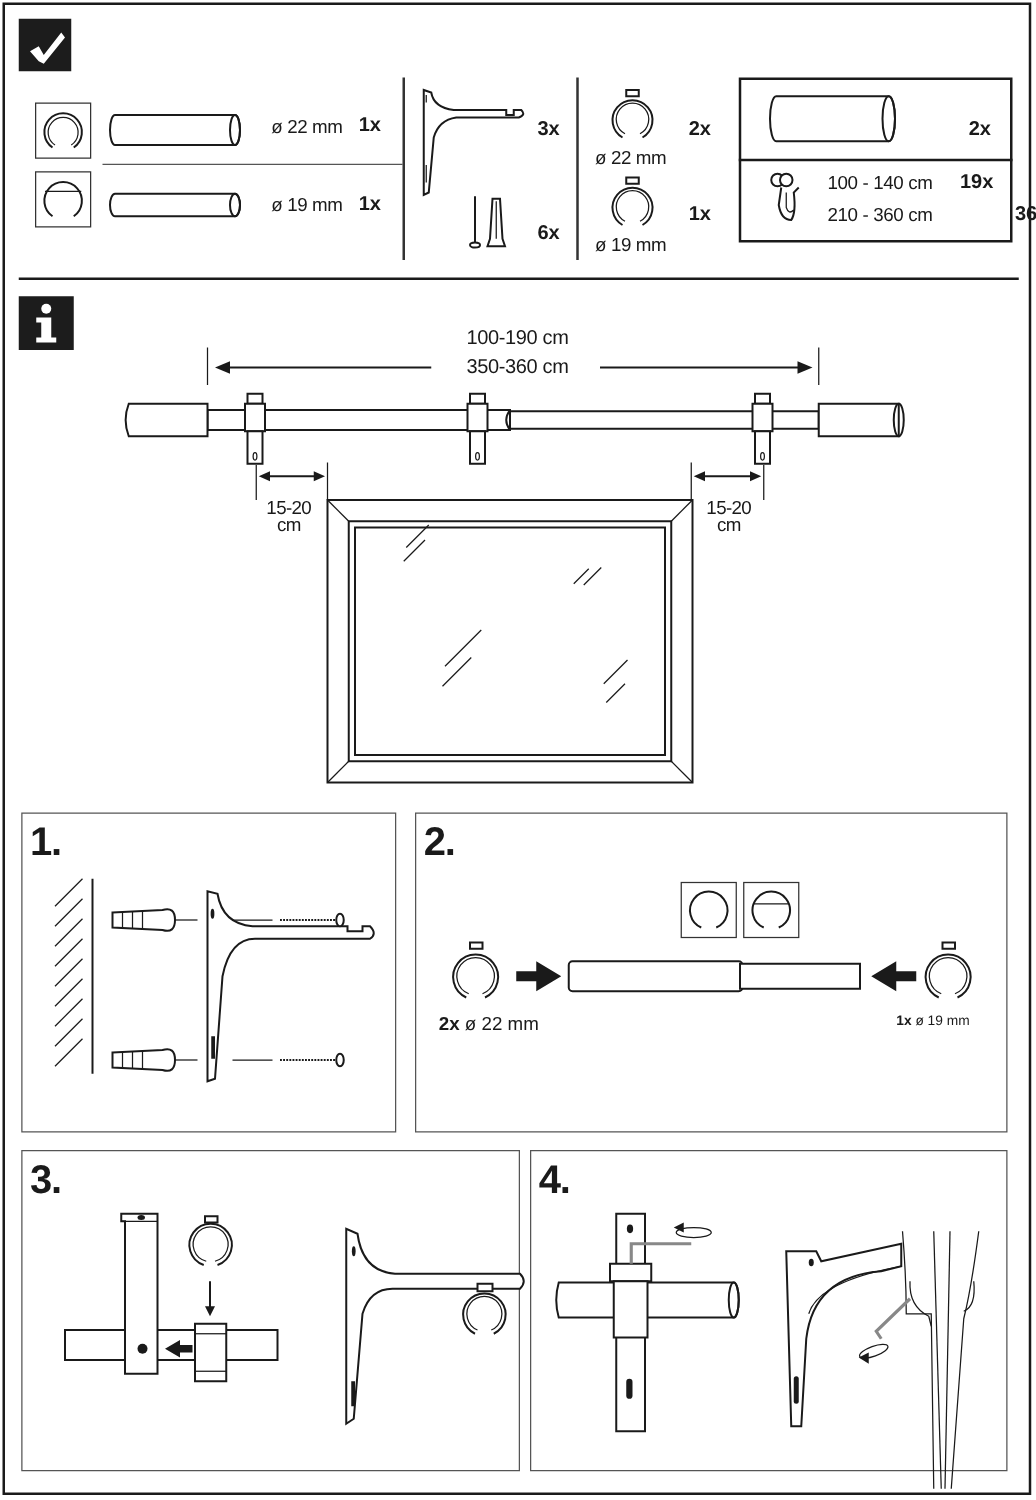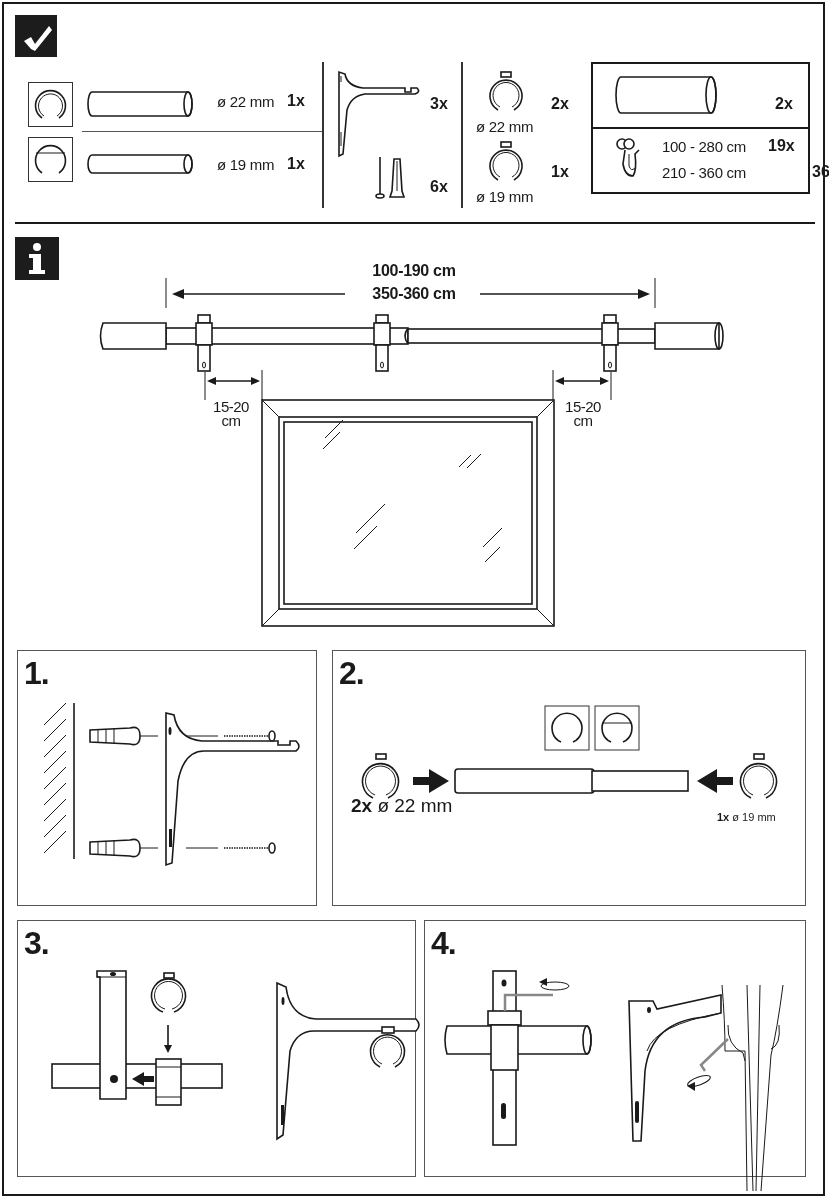--- a/index.html
+++ b/index.html
@@ -12,21 +12,21 @@
   .badge svg { display: block; }
   .hline { position: absolute; height: 2px; background: #1a1a1a; }
   .txt { position: absolute; white-space: nowrap; font-size: 15px; letter-spacing: -0.3px; }
   .qty { position: absolute; white-space: nowrap; font-size: 16px; font-weight: bold; }
   .step { position: absolute; border: 1.5px solid #555; box-sizing: border-box; background: #fff; }
   .step-num { position: absolute; left: 6px; top: 4px; font-size: 32px; font-weight: bold; letter-spacing: -1px; }
   svg { overflow: visible; }
   .ln { stroke: #1a1a1a; fill: none; stroke-width: 1.6; }
   .lnf { stroke: #1a1a1a; fill: #fff; stroke-width: 1.6; }
   .thin { stroke: #1a1a1a; fill: none; stroke-width: 1; }
-  .dim-label { position: absolute; font-size: 16px; font-weight: bold; text-align: center; width: 160px; letter-spacing: -0.3px; }
+  .dim-label { position: absolute; font-size: 16px; font-weight: normal; text-align: center; width: 160px; letter-spacing: -0.3px; }
   .small-label { position: absolute; font-size: 15px; text-align: center; width: 50px; line-height: 14px; letter-spacing: -0.5px; }
 </style>
 </head>
 <body>
 
 <div class="page"></div>
 
 <div class="badge" style="left:15px;top:15px;">
   <svg width="42" height="42">
     <path d="M9 26 L16 22 L20 29 L34 11 L37 15 L20 36 L16 34 Z" fill="#fff"></path>
@@ -101,21 +101,21 @@
   <ellipse cx="96" cy="20" rx="5" ry="18" class="ln" stroke-width="1.2"></ellipse>
 </svg>
 <div class="qty" style="left:775px;top:95px">2x</div>
 
 <svg class="abs" style="left:615px;top:136px" width="30" height="46">
   <circle cx="7" cy="8" r="5" class="lnf" stroke-width="1.1"></circle>
   <circle cx="14" cy="8" r="5" class="lnf" stroke-width="1.1"></circle>
   <path d="M10 14 L8 28 Q10 40 18 40 Q22 34 20 18 L24 14" class="ln" stroke-width="1.1"></path>
   <path d="M14 18 L14 30 Q16 36 20 32" class="thin"></path>
 </svg>
-<div class="txt" style="left:662px;top:138px">100 - 280 cm</div>
+<div class="txt" style="left:662px;top:138px">100 - 140 cm</div>
 <div class="qty" style="left:768px;top:137px">19x</div>
 <div class="txt" style="left:662px;top:164px">210 - 360 cm</div>
 <div class="qty" style="left:812px;top:163px">36x</div>
 
 <div class="hline" style="left:15px;top:222px;width:800px;height:1.5px"></div>
 
 <div class="badge" style="left:15px;top:237px;width:44px;height:43px">
   <svg width="44" height="43">
     <circle cx="22" cy="10" r="4" fill="#fff"></circle>
     <path d="M14 17 L26 17 L26 33 L30 33 L30 37 L14 37 L14 33 L18 33 L18 21 L14 21 Z" fill="#fff"></path>
@@ -267,21 +267,21 @@
 
     <rect x="122" y="118" width="139" height="24" rx="3" class="lnf" stroke-width="2"></rect>
     <rect x="259" y="120" width="96" height="20" class="lnf" stroke-width="2"></rect>
     <polygon points="364,130 384,118 384,126 400,126 400,134 384,134 384,142" fill="#1a1a1a"></polygon>
     <g>
       <path d="M418 147 A18 18 0 1 1 433 147" class="ln" stroke-width="1.4"></path>
       <path d="M420 144 A15 15 0 1 1 431 144" class="thin"></path>
       <rect x="421" y="103" width="10" height="5" class="lnf" stroke-width="1"></rect>
     </g>
   </svg>
-  <div class="abs" style="left:18px;top:144px;font-size:19px;white-space:nowrap">
+  <div class="abs" style="left:18px;top:160px;font-size:15px;white-space:nowrap">
     <b>2x</b>
     <span>ø 22 mm</span>
   </div>
   <div class="abs" style="left:384px;top:160px;font-size:11px;white-space:nowrap">
     <b>1x</b>
     <span>ø 19 mm</span>
   </div>
 </div>
 
 <div class="step" style="left:17px;top:920px;width:399px;height:257px">

